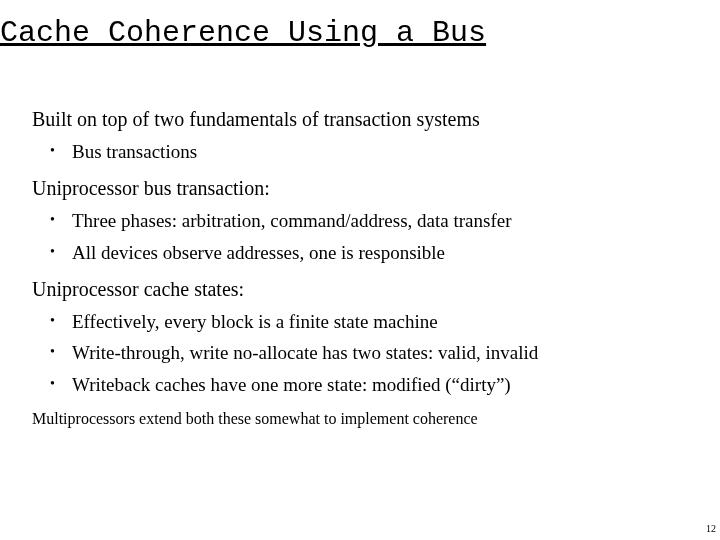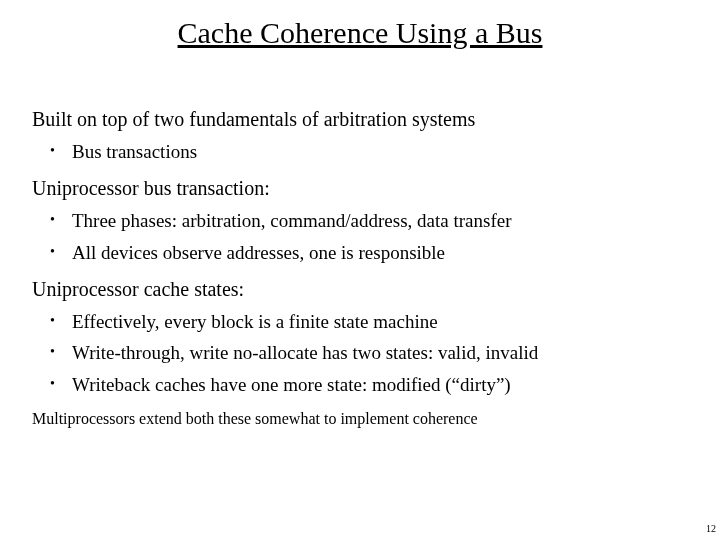--- a/index.html
+++ b/index.html
@@ -16,24 +16,25 @@
     position: relative;
     width: 720px;
     height: 540px;
     box-sizing: border-box;
   }
   .title {
     position: absolute;
     top: 16px;
     left: 0;
     width: 100%;
-    text-align: center;
+    text-align: left;
     font-size: 30px;
     font-weight: normal;
     text-decoration: underline;
+    font-family: Liberation Mono, monospace;
   }
   .body {
     position: absolute;
     top: 108px;
     left: 32px;
     right: 0;
     font-size: 20px;
     line-height: 1.15;
   }
   .p1 {
@@ -72,21 +73,21 @@
 </style>
 </head>
 <body>
 
 <div class="slide">
 
   <div class="title">Cache Coherence Using a Bus</div>
 
   <div class="body">
 
-    <p class="p1">Built on top of two fundamentals of arbitration systems</p>
+    <p class="p1">Built on top of two fundamentals of transaction systems</p>
     <ul class="bullets">
       <li>Bus transactions</li>
     </ul>
 
     <p class="p1">Uniprocessor bus transaction:</p>
     <ul class="bullets">
       <li>Three phases: arbitration, command/address, data transfer</li>
       <li>All devices observe addresses, one is responsible</li>
     </ul>
 

